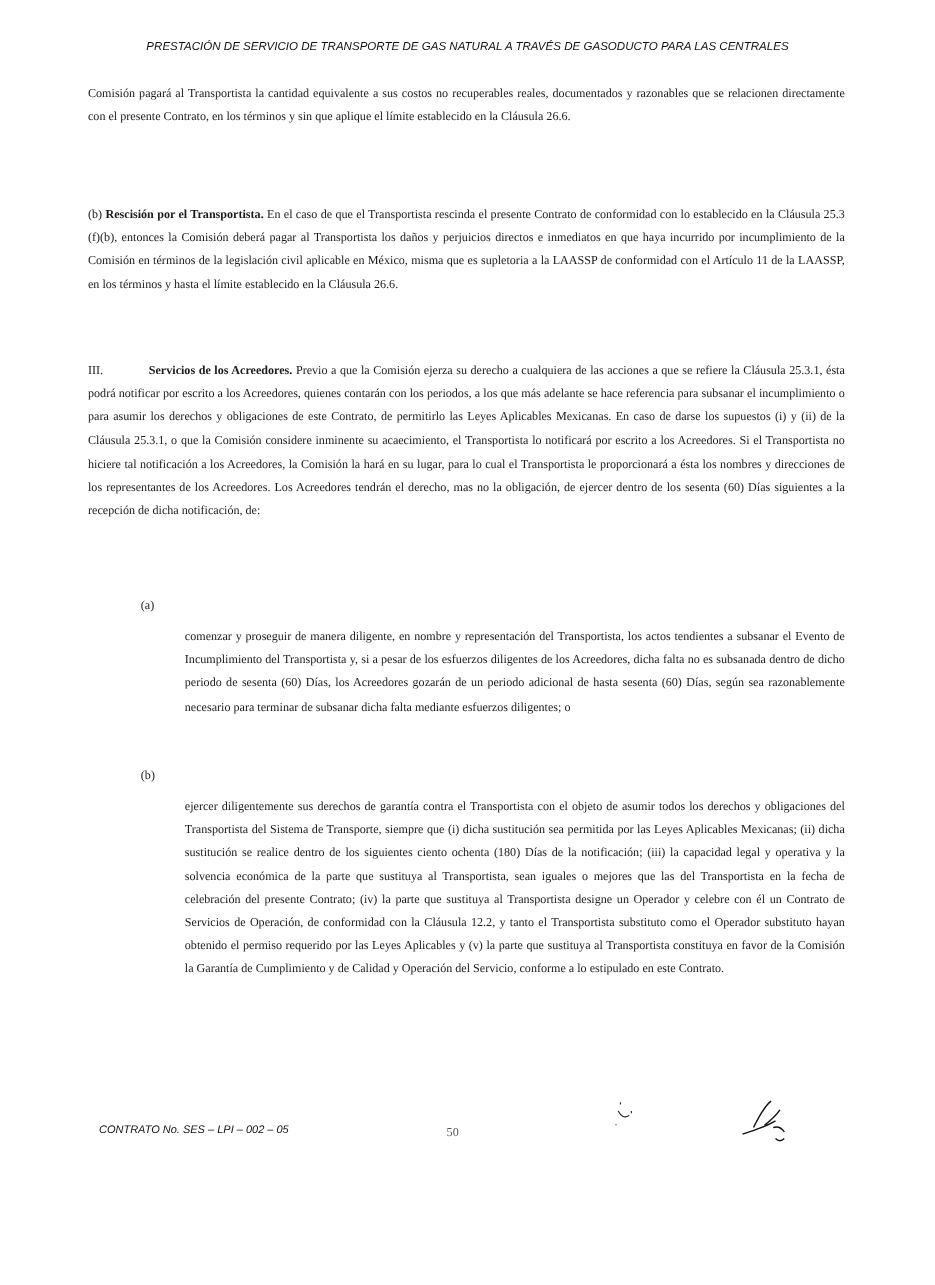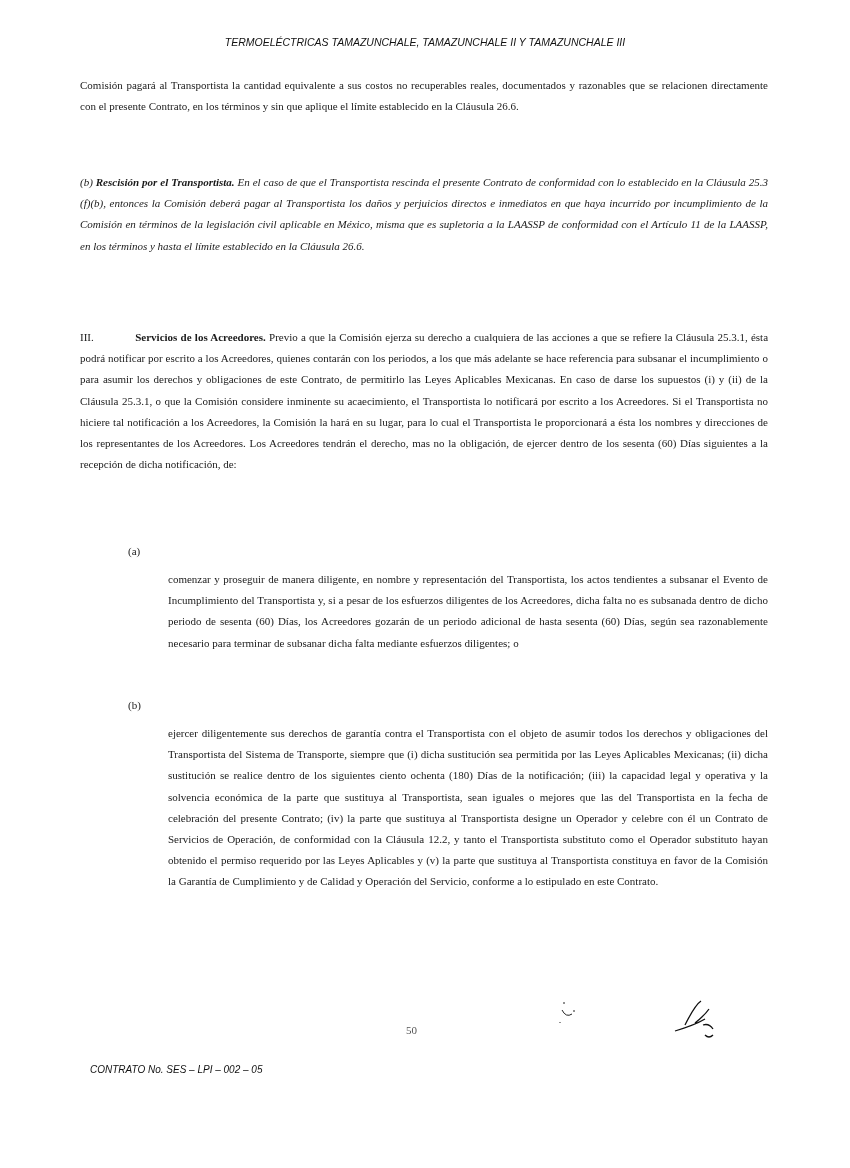--- a/index.html
+++ b/index.html
@@ -7,45 +7,45 @@
   .header {
     position: absolute; left: 60px; top: 36px; width: 730px;
     text-align: center; font-family: "Liberation Sans", sans-serif;
     font-style: italic; font-size: 10.5px; line-height: 12px; color: #111;
   }
   .body-text {
     font-family: "Liberation Serif", serif; font-size: 11px; line-height: 21.2px;
     text-align: justify; color: #1a1a1a;
   }
   .p1 { position: absolute; left: 80px; top: 75px; width: 688px; }
-  .p2 { position: absolute; left: 80px; top: 172px; width: 688px; font-style: italic; }
+  .p2 { position: absolute; left: 80px; top: 185px; width: 688px; }
   .p3 { position: absolute; left: 80px; top: 327px; width: 688px; }
   .item { position: absolute; left: 128px; width: 640px; }
   .item .label { position: absolute; left: 0; top: 0; width: 36px; }
   .item .txt { margin-left: 40px; margin-top: 28px; }
   .ia { top: 541px; }
   .ib { top: 695px; }
   .bold { font-weight: bold; }
   .sec-num { display: inline-block; width: 52px; font-weight: normal; }
   .footer-left {
     position: absolute; left: 90px; top: 1022px;
-    font-family: "Liberation Sans", sans-serif; font-style: italic; font-size: 10px; color: #111; margin-top: 42px;
+    font-family: "Liberation Sans", sans-serif; font-style: italic; font-size: 10px; color: #111;
   }
   .page-num {
     position: absolute; left: 406px; top: 1024px;
     font-family: "Liberation Serif", serif; font-size: 11px; color: #555;
   }
   .sig1 { position: absolute; left: 556px; top: 998px; width: 30px; height: 30px; }
   .sig2 { position: absolute; left: 665px; top: 995px; width: 60px; height: 50px; }
 </style>
 </head>
 <body>
 
 <div class="header">
-  <div>TERMOELÉCTRICAS TAMAZUNCHALE, TAMAZUNCHALE II Y TAMAZUNCHALE III</div>
+  <div>PRESTACIÓN DE SERVICIO DE TRANSPORTE DE GAS NATURAL A TRAVÉS DE GASODUCTO PARA LAS CENTRALES</div>
 </div>
 
 <div class="body-text p1">Comisión pagará al Transportista la cantidad equivalente a sus costos no recuperables reales, documentados y razonables que se relacionen directamente con el presente Contrato, en los términos y sin que aplique el límite establecido en la Cláusula 26.6.</div>
 
 <div class="body-text p2">
   <span>(b)</span>
   <span class="bold">Rescisión por el Transportista.</span>
   <span>En el caso de que el Transportista rescinda el presente Contrato de conformidad con lo establecido en la Cláusula 25.3 (f)(b), entonces la Comisión deberá pagar al Transportista los daños y perjuicios directos e inmediatos en que haya incurrido por incumplimiento de la Comisión en términos de la legislación civil aplicable en México, misma que es supletoria a la LAASSP de conformidad con el Artículo 11 de la LAASSP, en los términos y hasta el límite establecido en la Cláusula 26.6.</span>
 </div>
 

